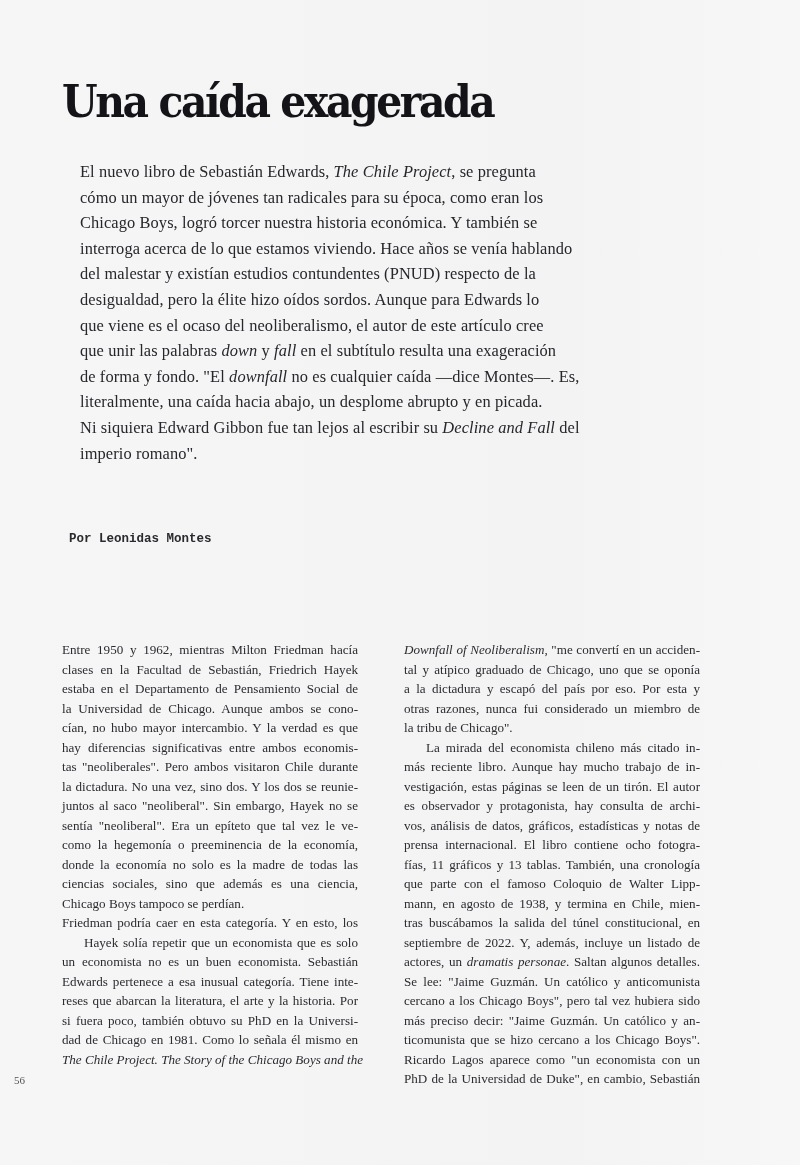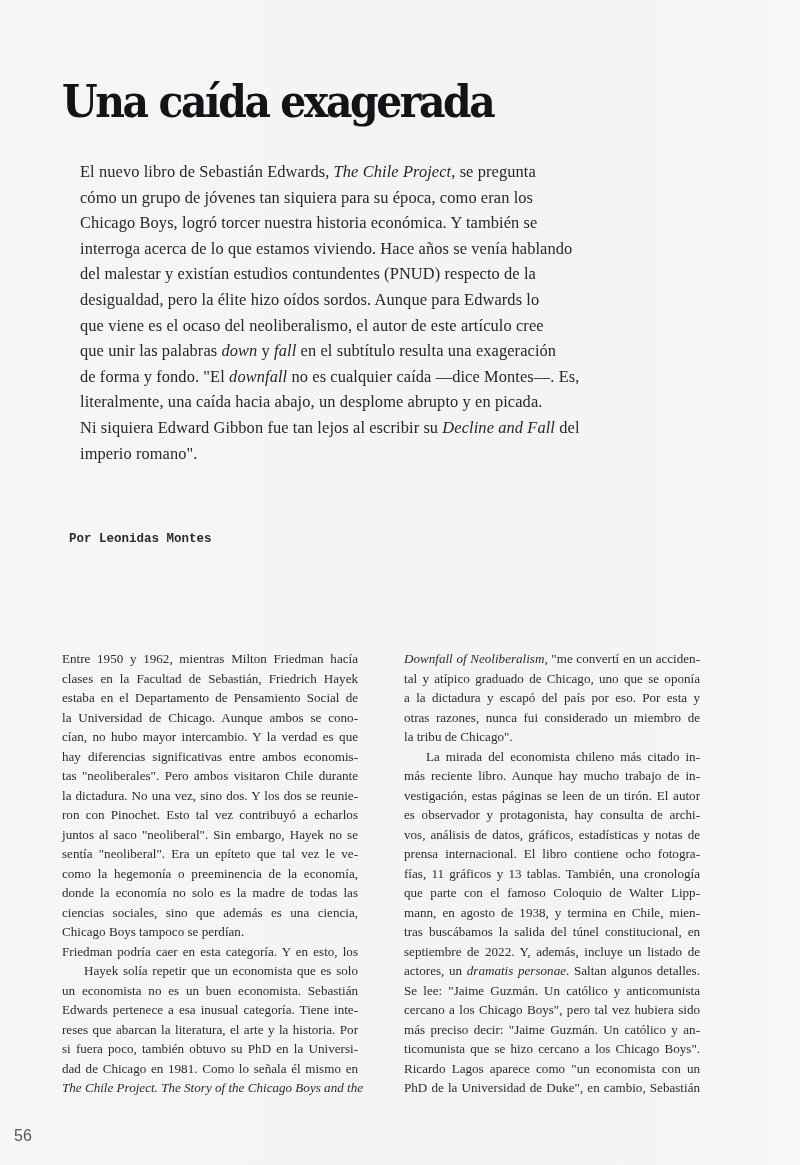--- a/index.html
+++ b/index.html
@@ -40,43 +40,42 @@
     font-size:12.5px;
     color:#2a2a2e;
   }
   .col {
     position:absolute; top:640px; width:296px;
     font-family:"Liberation Serif", serif;
     font-size:13.1px;
     line-height:19.5px;
     color:#2b2b30;
     text-align:justify;
-    margin-top:9px;
   }
   .col-left { left:62px; }
   .col-right { left:404px; }
   .col p { margin:0; }
   .line { display:block; text-align:justify; text-align-last:justify; white-space:nowrap; }
   .line.last { text-align-last:left; }
   .it { font-style:italic; }
   .folio {
-    position:absolute; left:14px; top:1127px;
-    font-family:Liberation Sans, sans-serif;
-    font-size:16px; color:#55555a;
+    position:absolute; left:14px; top:1074px;
+    font-family:Liberation Serif, serif;
+    font-size:11px; color:#55555a;
   }
 </style>
 </head>
 <body>
 
 <div class="page">
   <h1 class="title">Una caída exagerada</h1>
 
   <div class="lede" id="lede">
       <div><span>El nuevo libro de Sebastián Edwards, </span><span class="it">The Chile Project</span><span>, se pregunta</span></div>
-      <div><span>cómo un grupo de jóvenes tan siquiera para su época, como eran los</span></div>
+      <div><span>cómo un mayor de jóvenes tan radicales para su época, como eran los</span></div>
       <div><span>Chicago Boys, logró torcer nuestra historia económica. Y también se</span></div>
       <div><span>interroga acerca de lo que estamos viviendo. Hace años se venía hablando</span></div>
       <div><span>del malestar y existían estudios contundentes (PNUD) respecto de la</span></div>
       <div><span>desigualdad, pero la élite hizo oídos sordos. Aunque para Edwards lo</span></div>
       <div><span>que viene es el ocaso del neoliberalismo, el autor de este artículo cree</span></div>
       <div><span>que unir las palabras </span><span class="it">down</span><span> y </span><span class="it">fall</span><span> en el subtítulo resulta una exageración</span></div>
       <div><span>de forma y fondo. "El </span><span class="it">downfall</span><span> no es cualquier caída —dice Montes—. Es,</span></div>
       <div><span>literalmente, una caída hacia abajo, un desplome abrupto y en picada.</span></div>
       <div><span>Ni siquiera Edward Gibbon fue tan lejos al escribir su </span><span class="it">Decline and Fall</span><span> del</span></div>
       <div><span>imperio romano".</span></div>
@@ -87,21 +86,20 @@
   <div class="col col-left" id="colLeft">
       <p>
         <span class="line"><span>Entre 1950 y 1962, mientras Milton Friedman hacía</span></span>
         <span class="line"><span>clases en la Facultad de Sebastián, Friedrich Hayek</span></span>
         <span class="line"><span>estaba en el Departamento de Pensamiento Social de</span></span>
         <span class="line"><span>la Universidad de Chicago. Aunque ambos se cono-</span></span>
         <span class="line"><span>cían, no hubo mayor intercambio. Y la verdad es que</span></span>
         <span class="line"><span>hay diferencias significativas entre ambos economis-</span></span>
         <span class="line"><span>tas "neoliberales". Pero ambos visitaron Chile durante</span></span>
         <span class="line"><span>la dictadura. No una vez, sino dos. Y los dos se reunie-</span></span>
-        <span class="line"><span>ron con Pinochet. Esto tal vez contribuyó a echarlos</span></span>
         <span class="line"><span>juntos al saco "neoliberal". Sin embargo, Hayek no se</span></span>
         <span class="line"><span>sentía "neoliberal". Era un epíteto que tal vez le ve-</span></span>
         <span class="line"><span>como la hegemonía o preeminencia de la economía,</span></span>
         <span class="line"><span>donde la economía no solo es la madre de todas las</span></span>
         <span class="line"><span>ciencias sociales, sino que además es una ciencia,</span></span>
         <span class="line last"><span>Chicago Boys tampoco se perdían.</span></span>
         <span class="line"><span>Friedman podría caer en esta categoría. Y en esto, los</span></span>
       </p>
       <p>
         <span class="line" style="padding-left: 22px;"><span>Hayek solía repetir que un economista que es solo</span></span>

